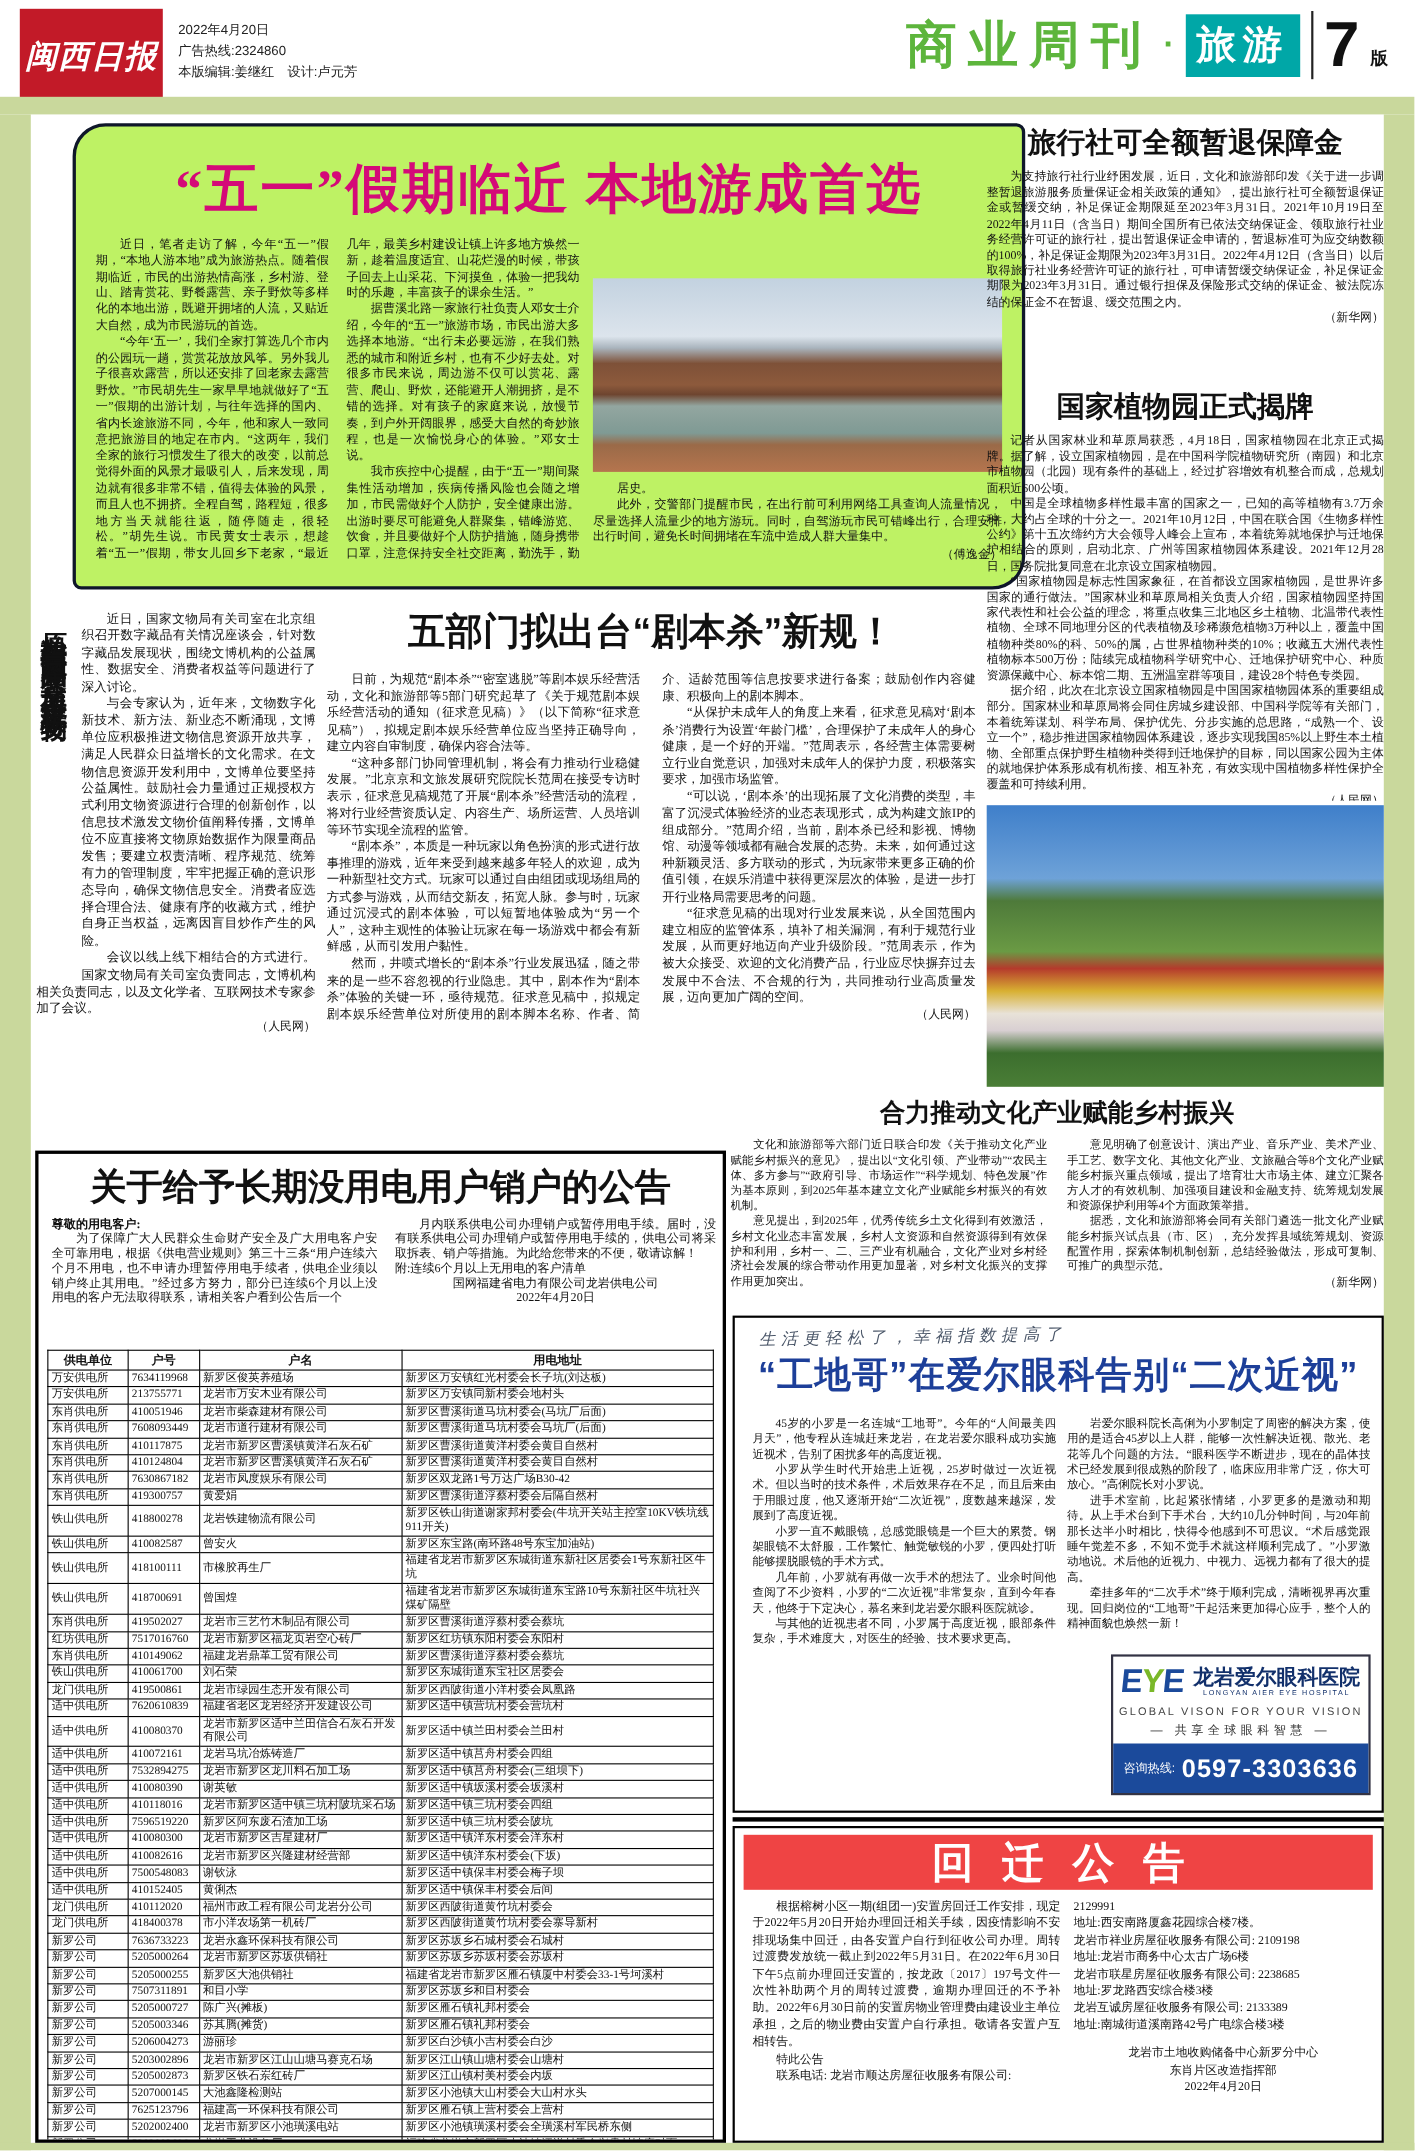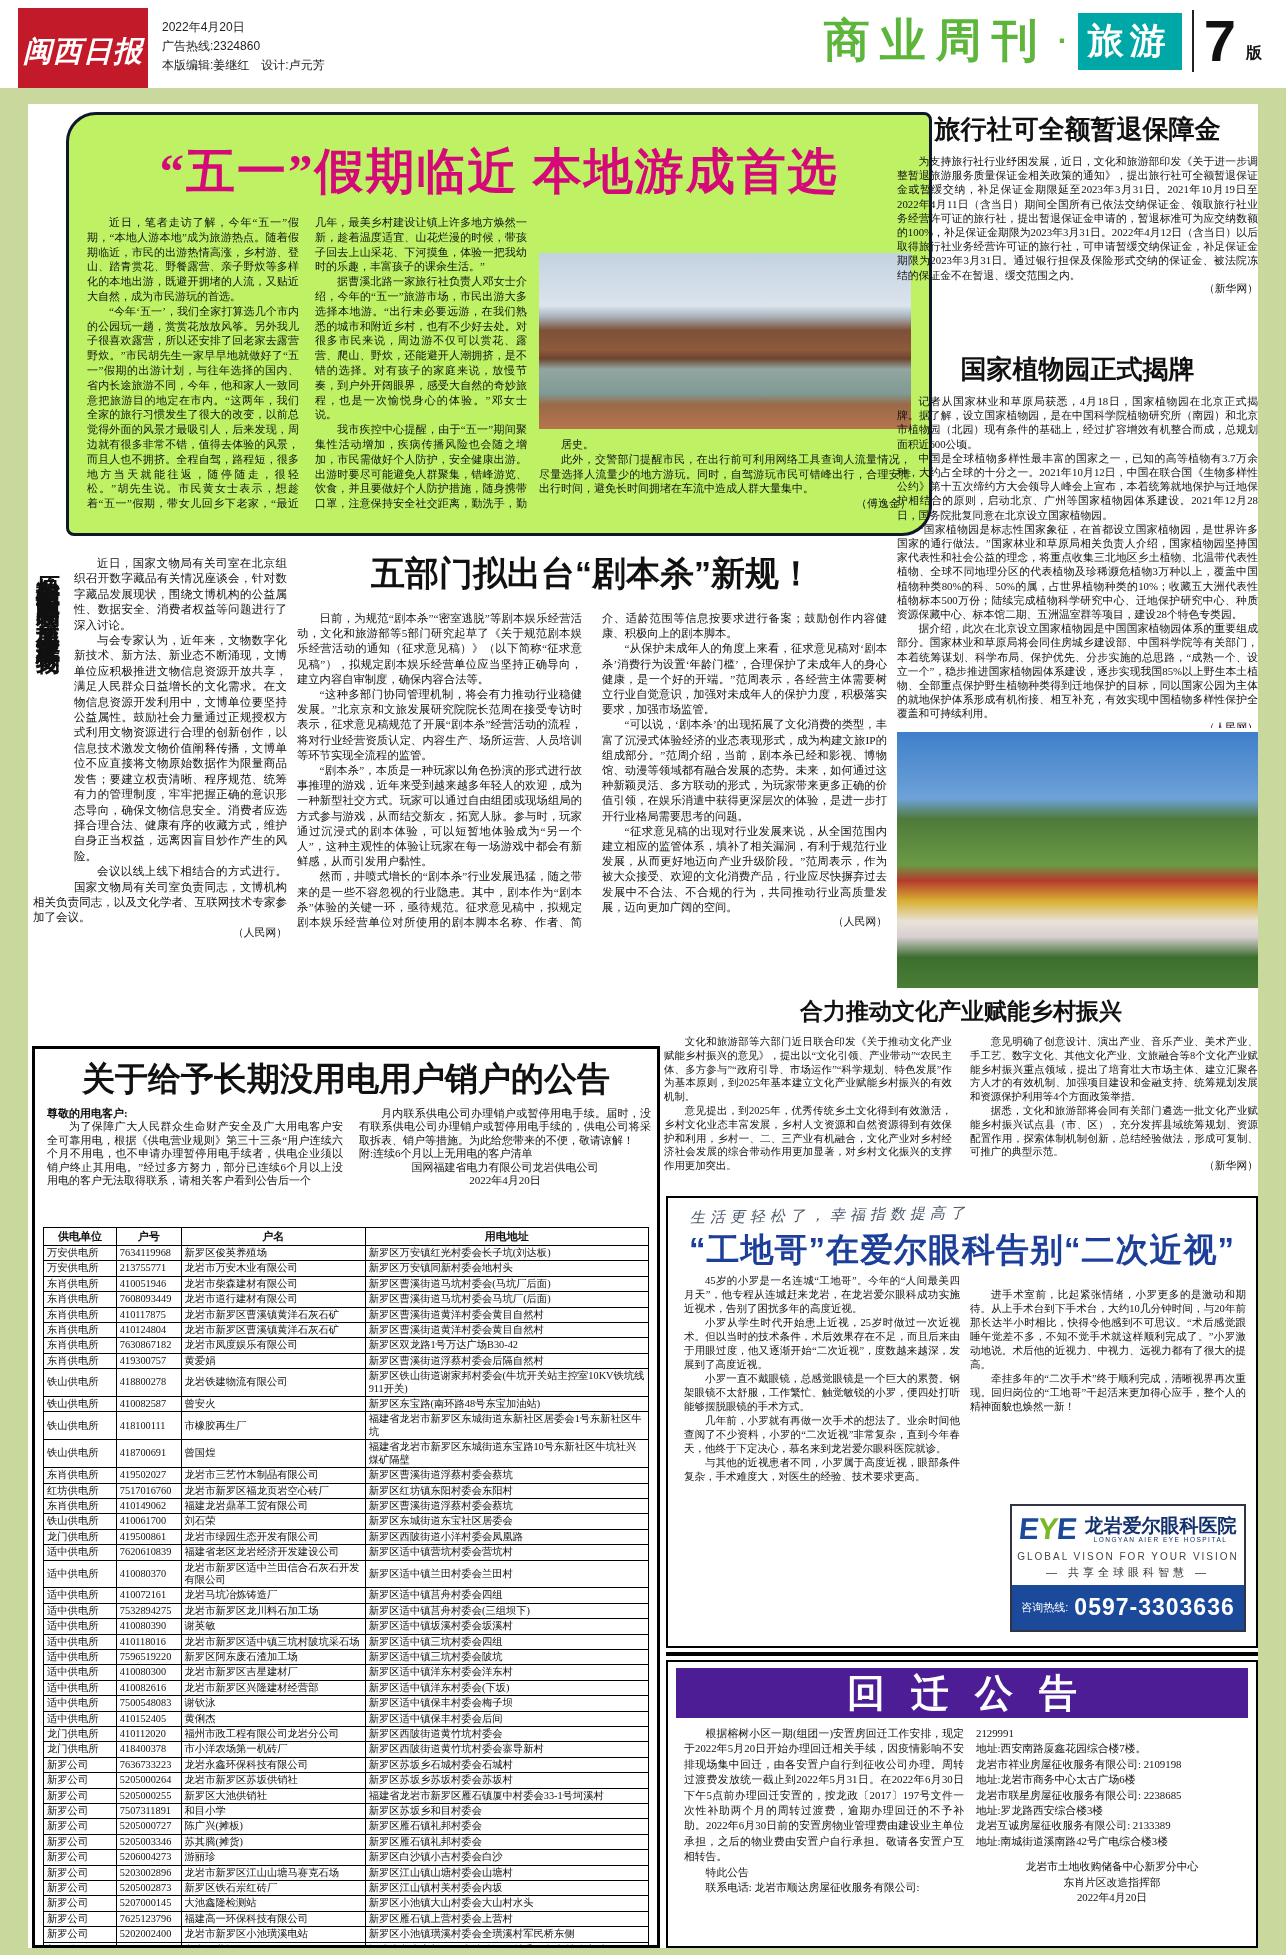--- a/index.html
+++ b/index.html
@@ -81,21 +81,21 @@
              font-family:"Liberation Serif",serif;overflow:hidden;}
   .c-num{text-align:left;}
 
   
   .eyead{position:absolute;left:666px;top:1196px;width:592px;height:452px;border:2px solid #000;
          box-sizing:border-box;background:#fff;overflow:hidden;}
   .tagline{position:absolute;left:22px;top:8px;font-size:15px;letter-spacing:5px;color:#4a5668;
            font-style:italic;transform:rotate(-1deg);font-family:"Liberation Serif",serif;}
   .eye-headline{position:absolute;left:0;top:30px;width:100%;text-align:center;
       font-weight:900;font-size:33px;color:#1d3f99;letter-spacing:1px;}
-  .eye-col-l{position:absolute;left:16px;top:76px;width:276px;height:348px;overflow:hidden;}
+  .eye-col-l{position:absolute;left:16px;top:90px;width:276px;height:348px;overflow:hidden;}
   .eye-col-r{position:absolute;left:302px;top:90px;width:276px;height:212px;overflow:hidden;}
   .eyead .bp{font-size:10.5px;line-height:14px;}
   .eye-logo-box{position:absolute;left:342px;top:306px;width:236px;height:128px;border:2px solid #334;
       box-sizing:border-box;display:flex;flex-direction:column;align-items:center;padding-top:6px;}
   .logo-row{display:flex;align-items:center;gap:8px;}
   .eye-mark{font-weight:900;font-size:30px;letter-spacing:-1px;transform:skewX(-6deg);}
   .eye-mark .b{color:#1b4a9b;} .eye-mark .g{color:#7ab829;}
   .hosp-name{font-weight:900;font-size:19px;color:#12306b;font-family:"Liberation Serif",serif;line-height:20px;}
   .hosp-en{font-size:6.5px;letter-spacing:1.5px;color:#12306b;text-align:center;}
   .slogan-en{font-size:10px;letter-spacing:2px;color:#444;margin-top:5px;}
@@ -103,21 +103,21 @@
   .hotline-bar{margin-top:5px;width:100%;flex:1;background:#1b4a9b;color:#fff;
       display:flex;align-items:center;justify-content:center;gap:6px;}
   .hotline-label{font-size:11px;}
   .hotline-num{font-size:23px;font-weight:700;letter-spacing:1px;}
 
   .black-rule{position:absolute;left:666px;top:1652px;width:592px;height:4px;background:#000;}
 
   
   .huiqian{position:absolute;left:666px;top:1660px;width:592px;height:288px;border:2px solid #000;
       box-sizing:border-box;background:#fff;overflow:hidden;}
-  .hq-banner{position:absolute;left:8px;top:6px;width:572px;height:50px;background:#4c1d95;color:#fff;
+  .hq-banner{position:absolute;left:8px;top:6px;width:572px;height:50px;background:#ef4444;color:#fff;
       display:flex;align-items:center;justify-content:center;font-weight:900;font-size:38px;
       letter-spacing:26px;text-indent:26px;}
   .hq-left{position:absolute;left:16px;top:64px;width:280px;height:212px;overflow:hidden;}
   .hq-right{position:absolute;left:308px;top:64px;width:272px;height:212px;overflow:hidden;}
   .huiqian .bp{font-size:10.8px;line-height:15.4px;}
   .hq-line{margin:0;font-size:10.8px;line-height:15.4px;font-family:"Liberation Serif",serif;}
   .hq-sig{text-align:center;margin-top:10px;}
 </style>
 </head>
 <body>
@@ -583,20 +583,21 @@
     <div class="eye-col-l">
 
     <p class="bp">45岁的小罗是一名连城“工地哥”。今年的“人间最美四月天”，他专程从连城赶来龙岩，在龙岩爱尔眼科成功实施近视术，告别了困扰多年的高度近视。</p>
         <p class="bp">小罗从学生时代开始患上近视，25岁时做过一次近视术。但以当时的技术条件，术后效果存在不足，而且后来由于用眼过度，他又逐渐开始“二次近视”，度数越来越深，发展到了高度近视。</p>
         <p class="bp">小罗一直不戴眼镜，总感觉眼镜是一个巨大的累赘。钢架眼镜不太舒服，工作繁忙、触觉敏锐的小罗，便四处打听能够摆脱眼镜的手术方式。</p>
         <p class="bp">几年前，小罗就有再做一次手术的想法了。业余时间他查阅了不少资料，小罗的“二次近视”非常复杂，直到今年春天，他终于下定决心，慕名来到龙岩爱尔眼科医院就诊。</p>
         <p class="bp">与其他的近视患者不同，小罗属于高度近视，眼部条件复杂，手术难度大，对医生的经验、技术要求更高。</p>
       </div>
     <div class="eye-col-r">
 
+    <p class="bp">岩爱尔眼科院长高俐为小罗制定了周密的解决方案，使用的是适合45岁以上人群，能够一次性解决近视、散光、老花等几个问题的方法。“眼科医学不断进步，现在的晶体技术已经发展到很成熟的阶段了，临床应用非常广泛，你大可放心。”高俐院长对小罗说。</p>
         <p class="bp">进手术室前，比起紧张情绪，小罗更多的是激动和期待。从上手术台到下手术台，大约10几分钟时间，与20年前那长达半小时相比，快得令他感到不可思议。“术后感觉跟睡午觉差不多，不知不觉手术就这样顺利完成了。”小罗激动地说。术后他的近视力、中视力、远视力都有了很大的提高。</p>
         <p class="bp">牵挂多年的“二次手术”终于顺利完成，清晰视界再次重现。回归岗位的“工地哥”干起活来更加得心应手，整个人的精神面貌也焕然一新！</p>
       </div>
     <div class="eye-logo-box">
       <div class="logo-row">
         <span class="eye-mark"><span class="b">E</span><span class="g">Y</span><span class="b">E</span></span>
         <span>
           <div class="hosp-name">龙岩爱尔眼科医院</div>
           <div class="hosp-en">LONGYAN AIER EYE HOSPITAL</div>
         </span>

